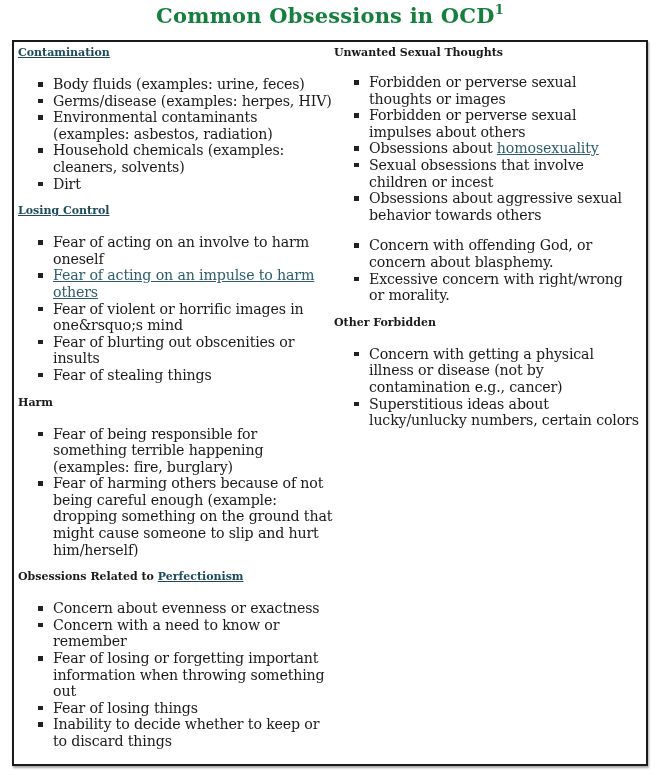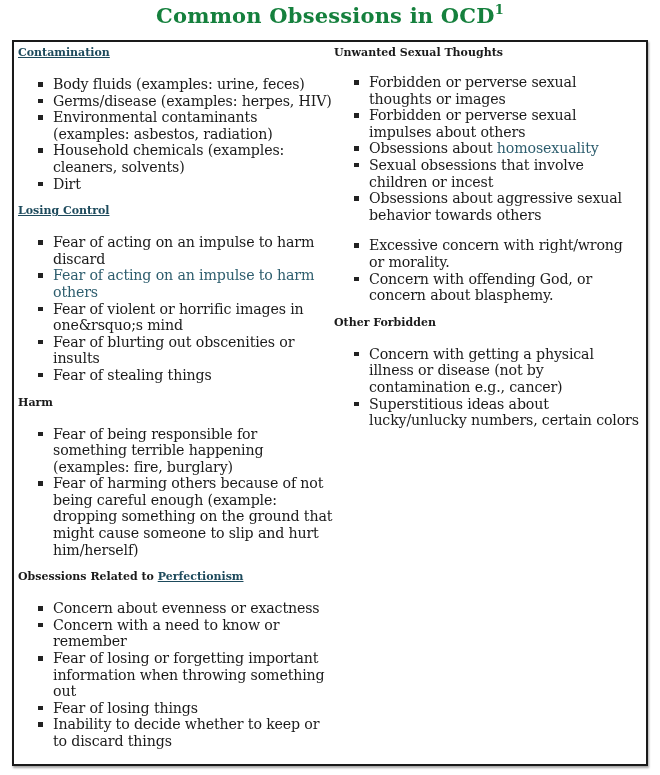--- a/index.html
+++ b/index.html
@@ -30,42 +30,42 @@
     margin: 14px 0 10px 0; padding: 0 0 0 35px; list-style: none;
   }
   li {
     position: relative; font-size: 14.2px; line-height: 16.6px;
     letter-spacing: -0.15px;
   }
   li::before {
     content: ""; position: absolute; left: -15px; top: 6px;
     width: 4.5px; height: 4.5px; background: #222;
   }
-  .link-text { color: #2e5e6e; }
+  .link-text { color: #2e5e6e; text-decoration: underline; }
 </style>
 </head>
 <body>
 
 <div class="title"><span>Common Obsessions in OCD</span><sup>1</sup></div>
 
 <div class="box">
 
   <div class="col left">
     <h3 class="heading link">Contamination</h3>
     <ul>
       <li>Body fluids (examples: urine, feces)</li>
       <li>Germs/disease (examples: herpes, HIV)</li>
       <li>Environmental contaminants (examples: asbestos, radiation)</li>
       <li>Household chemicals (examples: cleaners, solvents)</li>
       <li>Dirt</li>
     </ul>
 
     <h3 class="heading link">Losing Control</h3>
     <ul>
-      <li>Fear of acting on an impulse to harm discard</li>
+      <li>Fear of acting on an involve to harm oneself</li>
       <li><span class="link-text">Fear of acting on an impulse to harm others</span></li>
       <li>Fear of violent or horrific images in one&amp;rsquo;s mind</li>
       <li>Fear of blurting out obscenities or insults</li>
       <li>Fear of stealing things</li>
     </ul>
 
     <h3 class="heading">Harm</h3>
     <ul>
       <li>Fear of being responsible for something terrible happening (examples: fire, burglary)</li>
       <li>Fear of harming others because of not being careful enough (example: dropping something on the ground that might cause someone to slip and hurt him/herself)</li>
@@ -85,22 +85,22 @@
     <h3 class="heading">Unwanted Sexual Thoughts</h3>
     <ul style="margin-top:12px;">
       <li>Forbidden or perverse sexual thoughts or images</li>
       <li>Forbidden or perverse sexual impulses about others</li>
       <li><span>Obsessions about </span><span class="link-text">homosexuality</span></li>
       <li>Sexual obsessions that involve children or incest</li>
       <li>Obsessions about aggressive sexual behavior towards others</li>
     </ul>
 
     <ul>
+      <li>Concern with offending God, or concern about blasphemy.</li>
       <li>Excessive concern with right/wrong or morality.</li>
-      <li>Concern with offending God, or concern about blasphemy.</li>
     </ul>
 
     <h3 class="heading">Other Forbidden</h3>
     <ul>
       <li>Concern with getting a physical illness or disease (not by contamination e.g., cancer)</li>
       <li>Superstitious ideas about lucky/unlucky numbers, certain colors</li>
     </ul>
   </div>
 </div>
 

